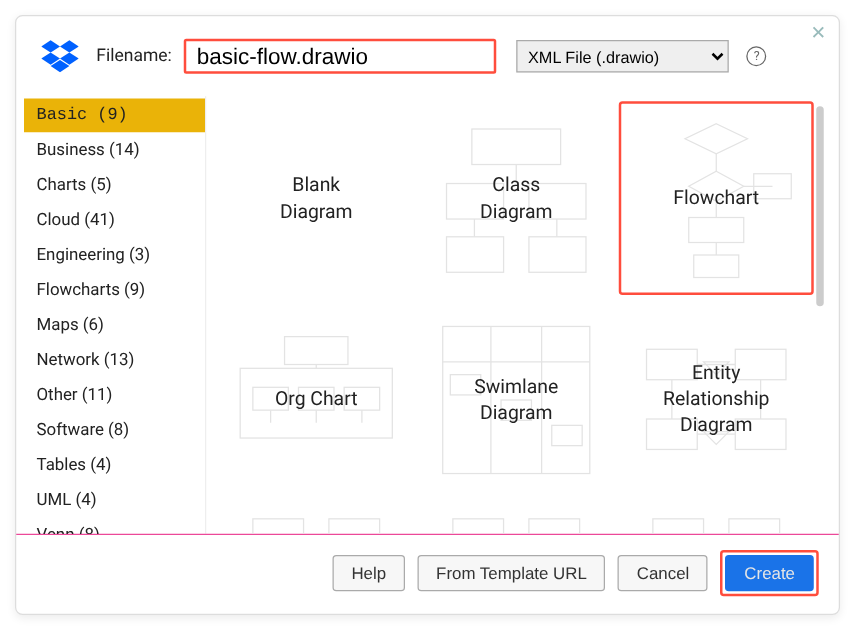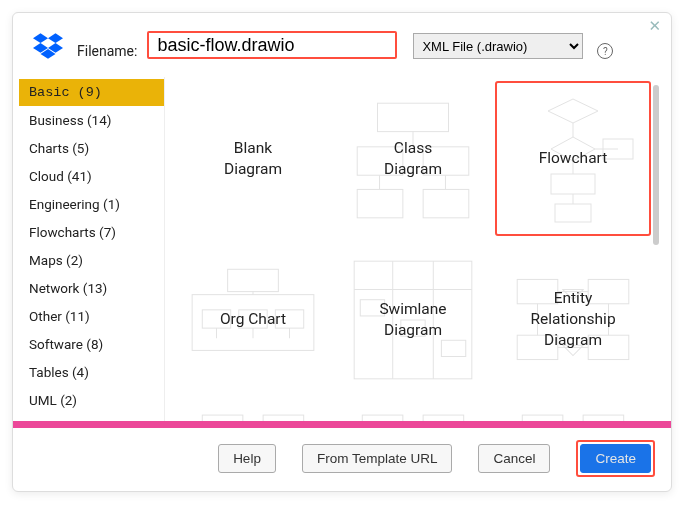--- a/index.html
+++ b/index.html
@@ -26,21 +26,21 @@
   position: absolute;
   top: 6px;
   right: 10px;
   color: #9bb;
   font-size: 15px;
   cursor: pointer;
   line-height: 1;
 }
 .header {
   display: flex;
-  align-items: flex-end;
+  align-items: center;
   padding: 18px 20px 12px 20px;
   gap: 10px;
 }
 .dbx-icon {
   width: 30px;
   height: 26px;
   flex-shrink: 0;
 }
 .filename-label {
   font-size: 14px;
@@ -153,23 +153,23 @@
   top: 0;
   width: 6px;
   height: 160px;
   background: #ccc;
   border-radius: 3px;
 }
 .footer {
   display: flex;
   justify-content: flex-end;
   align-items: center;
-  gap: 26px;
+  gap: 10px;
   padding: 12px 16px 14px;
-  border-top: 7px solid #ec4899;
+  border-top: 1px solid #ec4899;
 }
 .btn {
   font-size: 13.5px;
   border: 1px solid #aaa;
   border-radius: 3px;
   background: #f7f7f7;
   padding: 6px 14px;
   color: #333;
   cursor: pointer;
 }
@@ -211,28 +211,28 @@
     </select>
     <span class="help-icon">?</span>
   </div>
 
   <div class="body">
     <div class="sidebar" id="sidebar">
         <div class="sidebar-item selected">Basic (9)</div>
         <div class="sidebar-item">Business (14)</div>
         <div class="sidebar-item">Charts (5)</div>
         <div class="sidebar-item">Cloud (41)</div>
-        <div class="sidebar-item">Engineering (1)</div>
-        <div class="sidebar-item">Flowcharts (7)</div>
-        <div class="sidebar-item">Maps (2)</div>
+        <div class="sidebar-item">Engineering (3)</div>
+        <div class="sidebar-item">Flowcharts (9)</div>
+        <div class="sidebar-item">Maps (6)</div>
         <div class="sidebar-item">Network (13)</div>
         <div class="sidebar-item">Other (11)</div>
         <div class="sidebar-item">Software (8)</div>
         <div class="sidebar-item">Tables (4)</div>
-        <div class="sidebar-item">UML (2)</div>
+        <div class="sidebar-item">UML (4)</div>
         <div class="sidebar-item">Venn (8)</div>
       </div>
     <div class="grid-wrap">
       <div class="grid" id="grid">
           <div class="tile">
             <div class="thumb"></div>
             <div class="label">Blank<br>Diagram</div>
           </div>
           <div class="tile">
             <div class="thumb"><svg viewBox="0 0 140 140">

